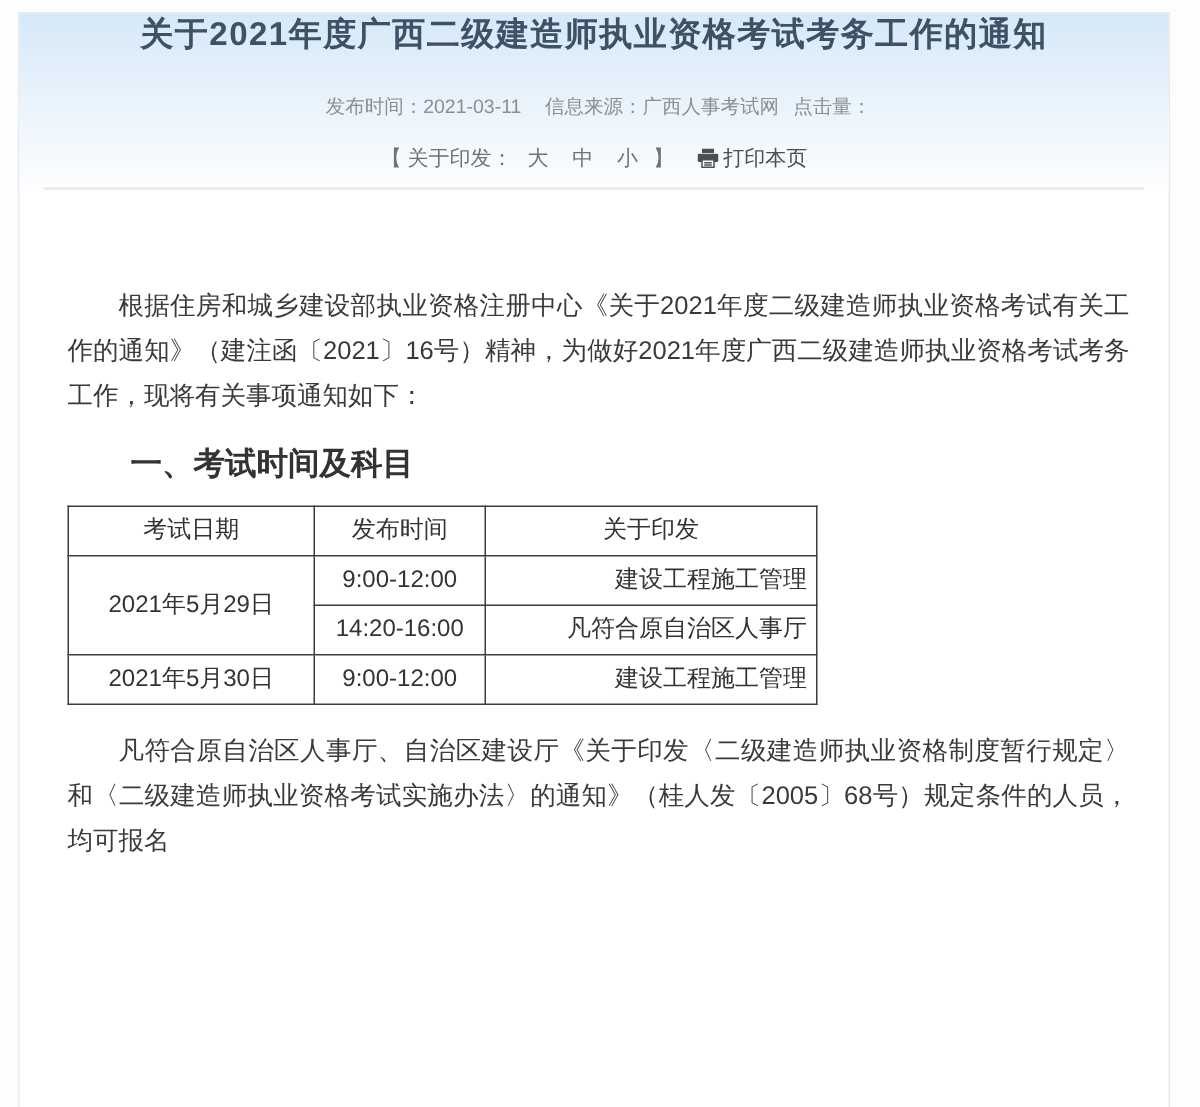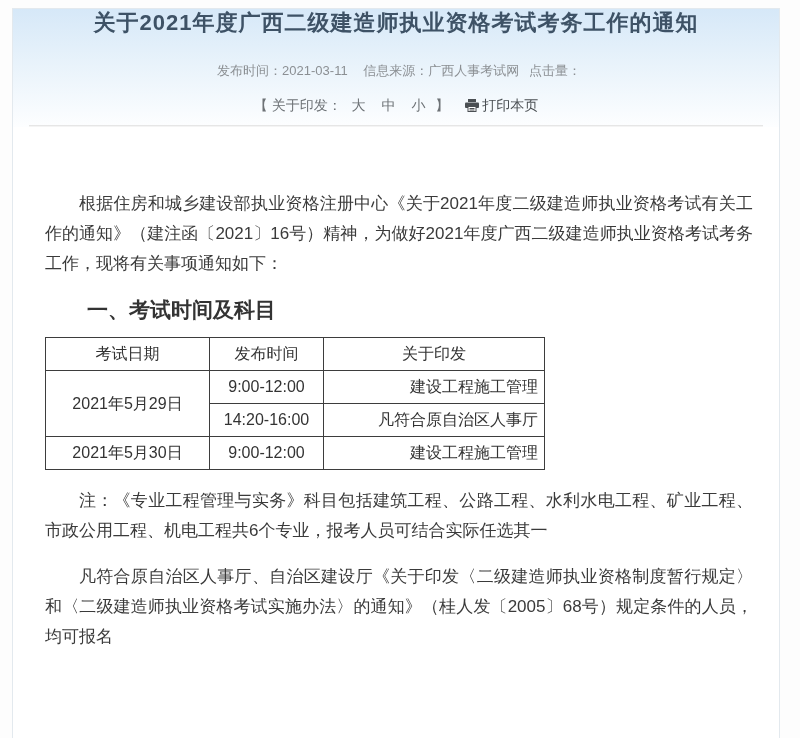--- a/index.html
+++ b/index.html
@@ -173,19 +173,18 @@
         <td class="subject-cell">凡符合原自治区人事厅</td>
       </tr>
       <tr>
         <td>2021年5月30日</td>
         <td>9:00-12:00</td>
         <td class="subject-cell">建设工程施工管理</td>
       </tr>
     </tbody>
       </table>
 
-    <p>注：《专业工程管理与实务》科目包括建筑工程、公路工程、水利水电工程、矿业工程、市政公用工程、机电工程共6个专业，报考人员可结合实际任选其一</p>
 
 
     <p><span>凡符合原自治区人事厅、自治区建设厅《关于印发〈二级建造师执业资格制度暂行规定〉和〈二级建造师执业资格考试实施办法〉的通知》（桂人发〔2005〕68号）规定条件的人员，均可报名</span></p>
   </div>
 
 </div>
 
 </body></html>

